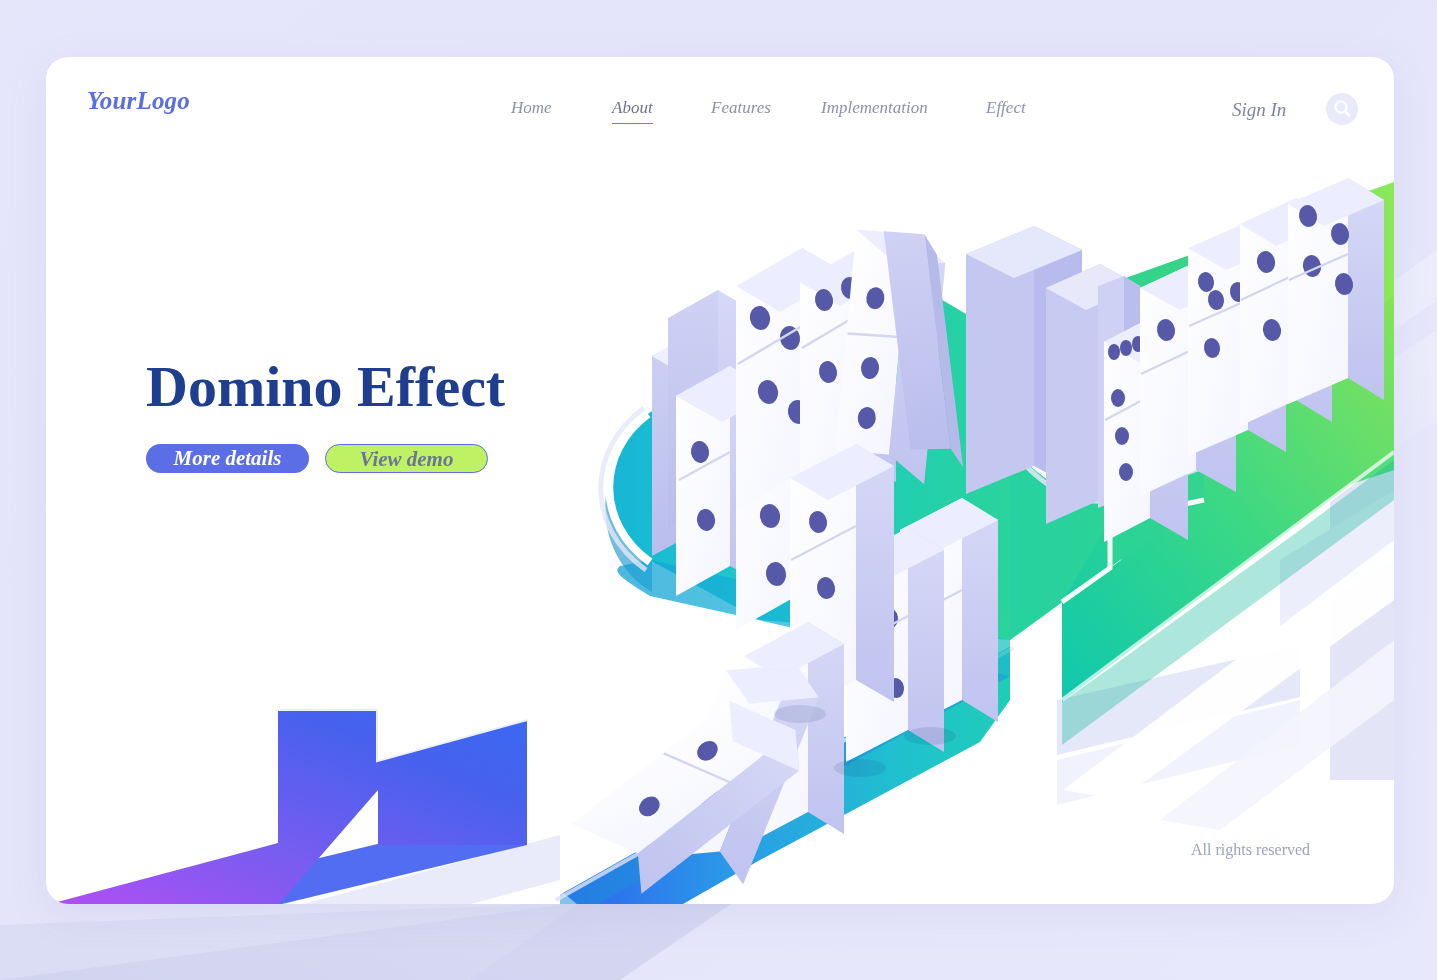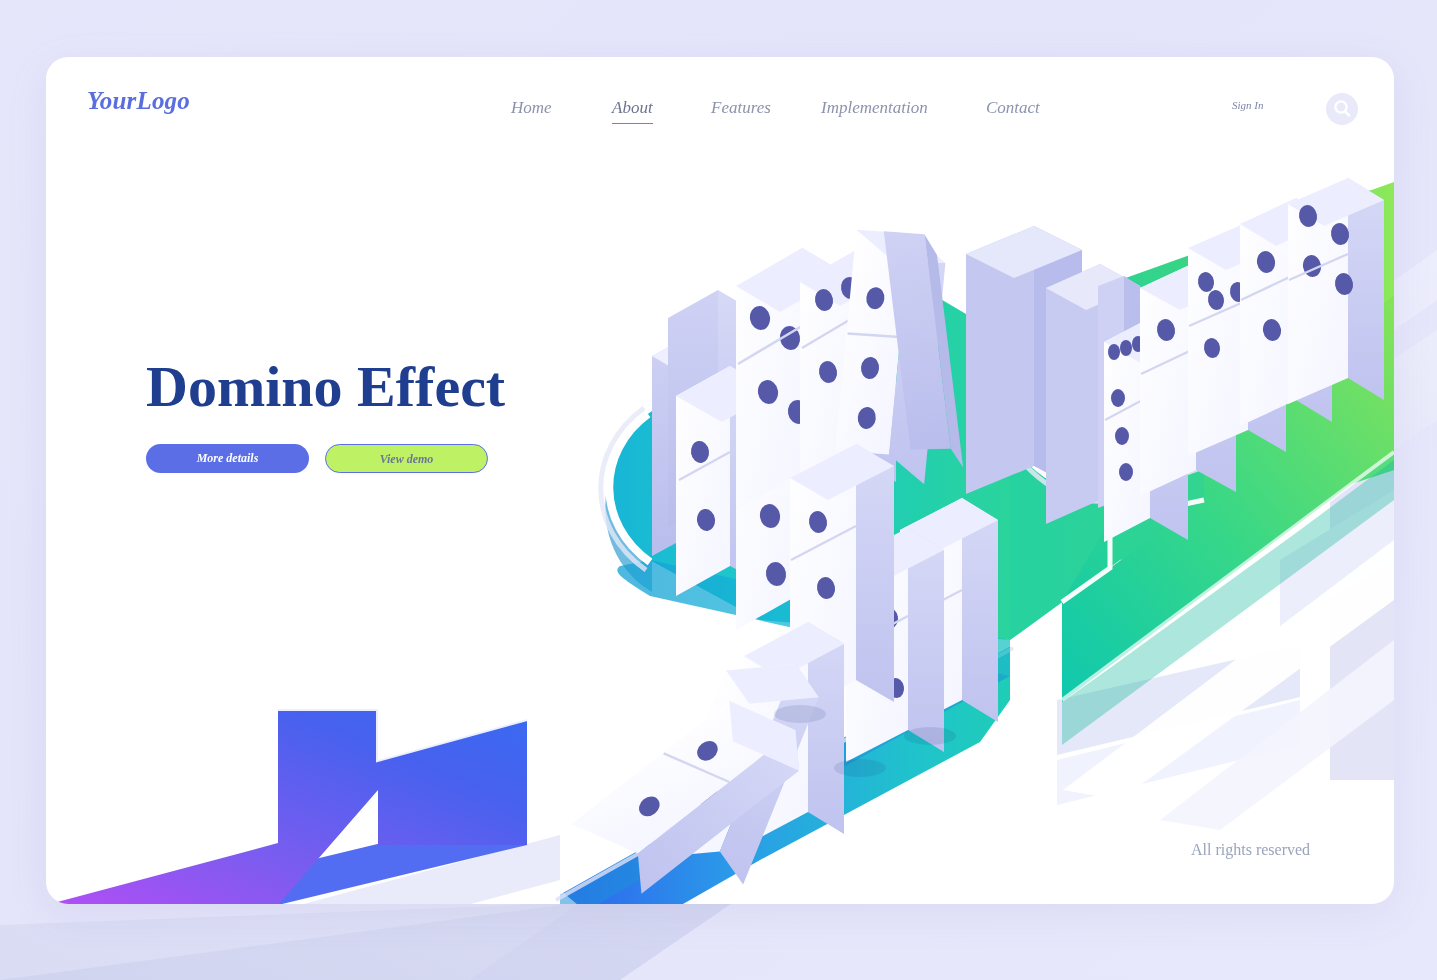--- a/index.html
+++ b/index.html
@@ -83,21 +83,21 @@
   .nav-item.active {
     color: #6b7390;
     border-bottom: 1.5px solid #6b83d6;
   }
   #signin {
     position: absolute;
     left: 1186px;
     top: 42px;
     font-family: "Liberation Serif", serif;
     font-style: italic;
-    font-size: 11px;
+    font-size: 19px;
     color: #7c86a6;
     white-space: nowrap;
     cursor: pointer;
   }
   #search-btn {
     position: absolute;
     left: 1280px;
     top: 36px;
     width: 32px;
     height: 32px;
@@ -131,21 +131,21 @@
     width: 380px;
   }
   #hero-buttons {
     display: flex;
     gap: 16px;
   }
   .btn {
     font-family: "Liberation Serif", serif;
     font-style: italic;
     font-weight: bold;
-    font-size: 12px;
+    font-size: 21px;
     border-radius: 20px;
     height: 29px;
     line-height: 29px;
     text-align: center;
     cursor: pointer;
     box-sizing: border-box;
     white-space: nowrap;
   }
   #btn-primary {
     width: 163px;
@@ -513,21 +513,21 @@
     </svg>
 
     <div id="header">
       <div id="logo">YourLogo</div>
 
       <nav id="nav">
         <span class="nav-item" style="left:85px">Home</span>
         <span class="nav-item active" style="left:186px">About</span>
         <span class="nav-item" style="left:285px">Features</span>
         <span class="nav-item" style="left:395px">Implementation</span>
-        <span class="nav-item" style="left:560px">Contact</span>
+        <span class="nav-item" style="left:560px">Effect</span>
       </nav>
 
       <span id="signin">Sign In</span>
 
       <div id="search-btn">
         <svg width="32" height="32" viewBox="0 0 32 32">
           <circle cx="15" cy="14" r="5.6" fill="none" stroke="#ffffff" stroke-width="2.3"></circle>
           <line x1="19" y1="18.4" x2="23" y2="22.4" stroke="#ffffff" stroke-width="2.6" stroke-linecap="round"></line>
         </svg>
       </div>

